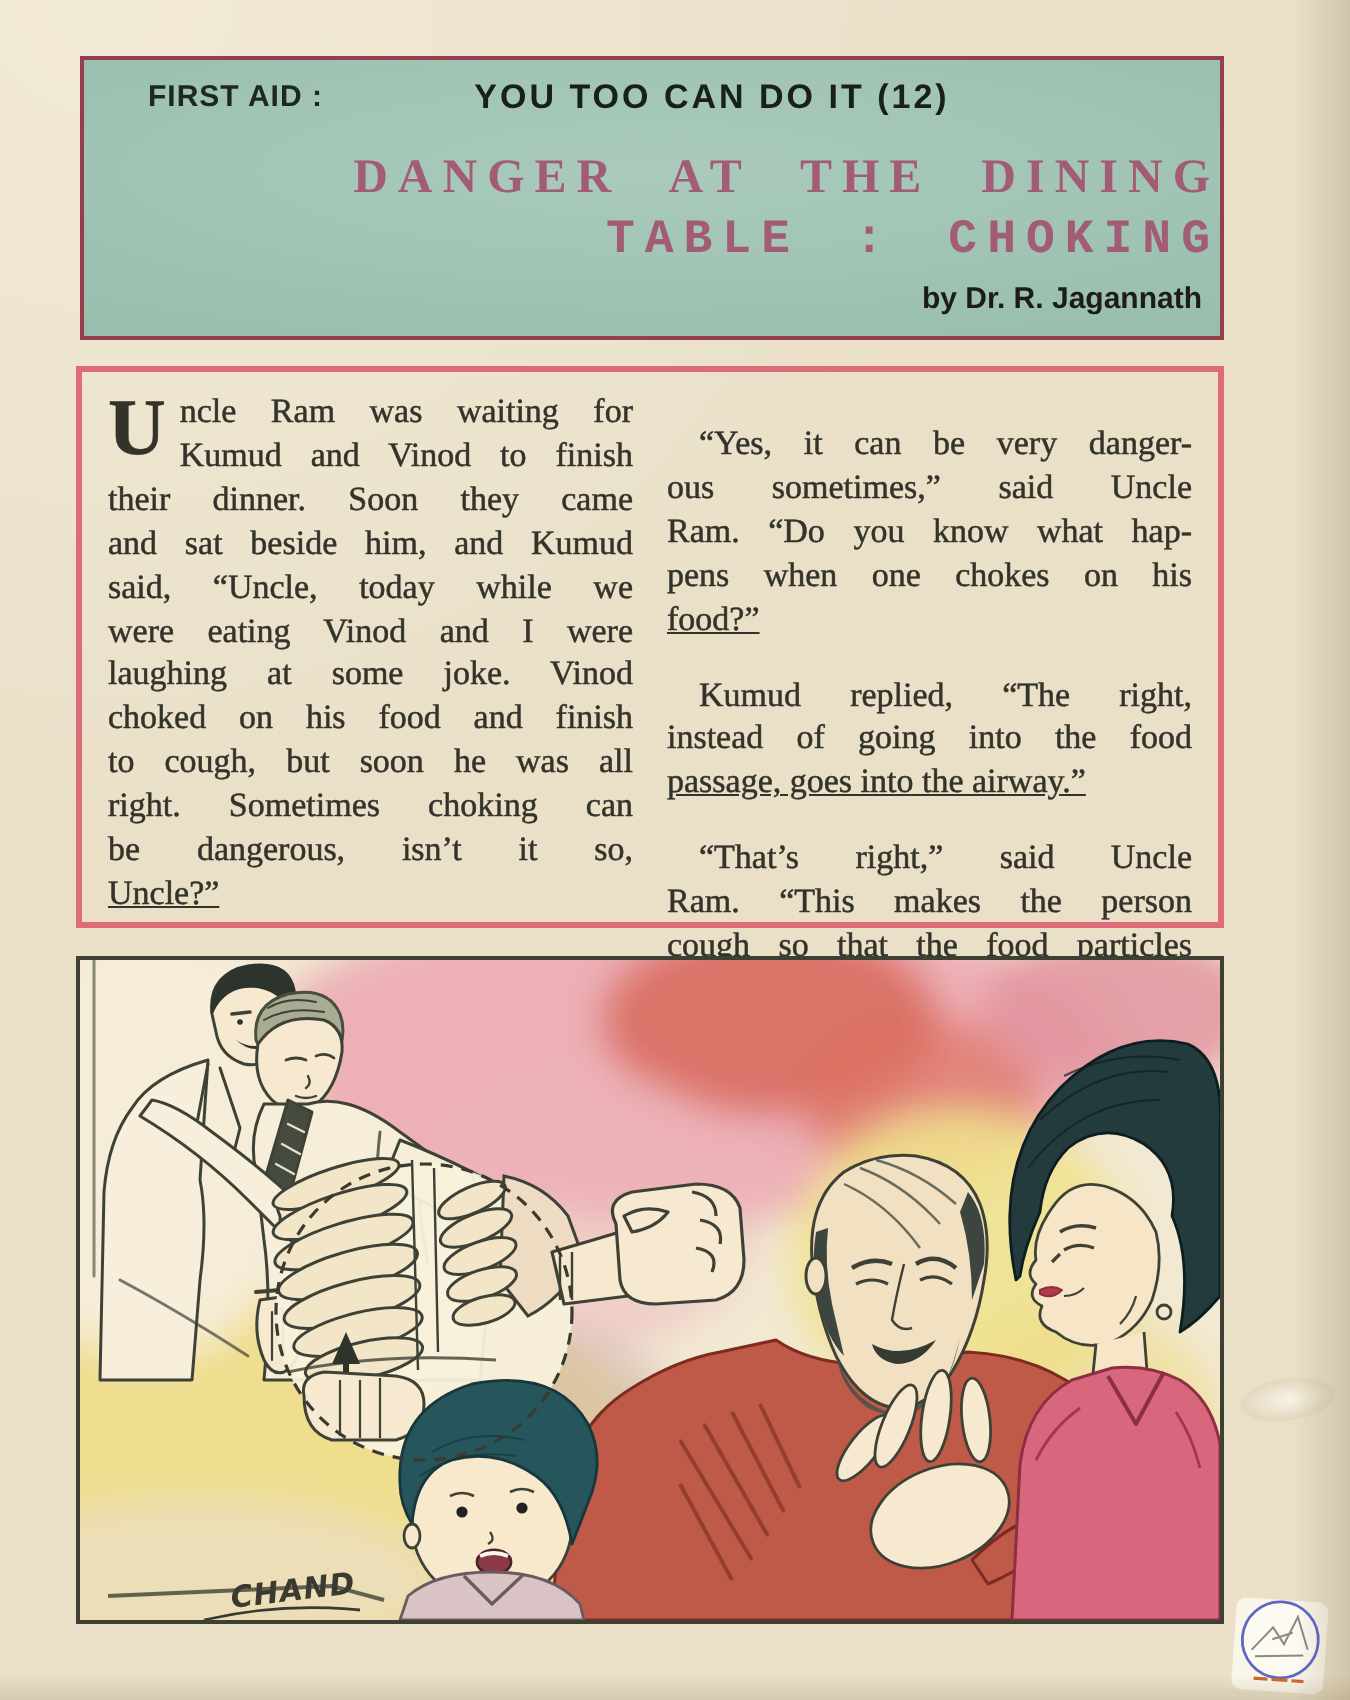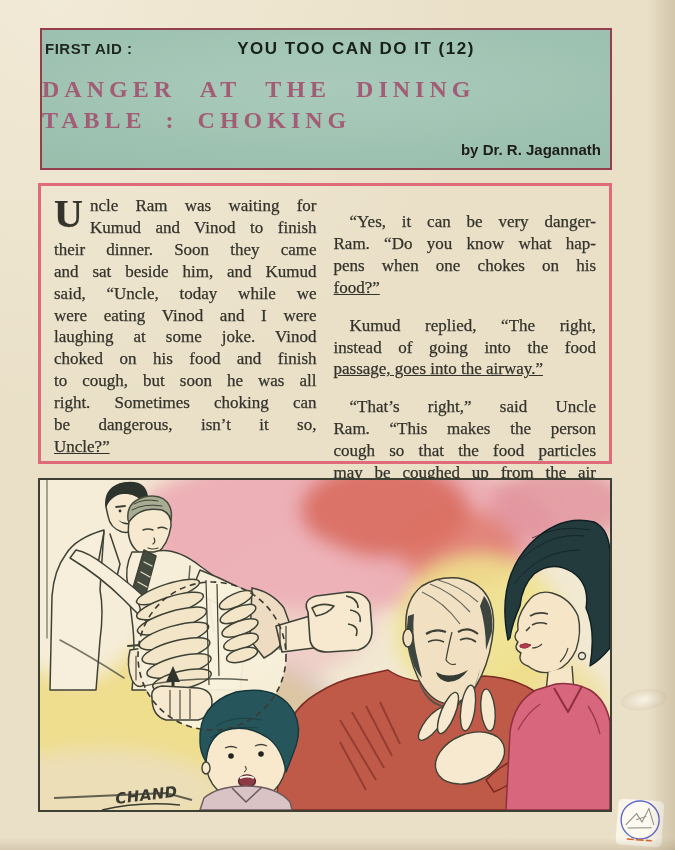--- a/index.html
+++ b/index.html
@@ -13,37 +13,37 @@
   
   .header-box {
     position:absolute; left:40px; top:28px; width:572px; height:142px;
     box-sizing:border-box;
     background:
       radial-gradient(80% 70% at 50% 40%, rgba(255,255,255,.14), rgba(0,0,0,.02)),
       var(--header_bg, #9cc2b0);
     border:2px solid var(--header_border, #953f4e);
   }
   .kicker {
-    position:absolute; left:3px; top:10px;
+    position:absolute; left:32px; top:10px;
     font:700 15px "Liberation Sans", sans-serif;
     letter-spacing:.5px; color:var(--header_text, #1f2721);
   }
   .series {
     position:absolute; left:50%; top:9px; transform:translateX(-50%) translateX(30px);
     font:700 17px "Liberation Sans", sans-serif;
     letter-spacing:1.5px; color:#17211a; white-space:nowrap;
   }
   .title-l1, .title-l2 {
-    position:absolute; left:0; width:100%; text-align:left;
+    position:absolute; left:0; width:100%; text-align:right;
     font:700 24px "Liberation Serif", serif;
     color:var(--title_color, #a35c76);
     letter-spacing:5px; word-spacing:14px; white-space:nowrap;
   }
   .title-l1 { top:46px; }
-  .title-l2 { top:77px; letter-spacing:5px; word-spacing:8px; }
+  .title-l2 { top:77px; letter-spacing:5px; word-spacing:8px;font-family:Liberation Mono, monospace; }
   .byline {
     position:absolute; right:9px; bottom:10px;
     font:700 15px "Liberation Sans", sans-serif; color:#1d1d18;
   }
   
   .story-box {
     position:absolute; left:38px; top:183px; width:574px; height:281px;
     box-sizing:border-box; border:3px solid var(--story_border, #df6b7a);
     display:flex; gap:17px; padding:9px 13px 0 13px;
     color:var(--body_text, #33332b);
@@ -102,20 +102,21 @@
           <div class="text-line">choked on his food and finish</div>
           <div class="text-line">to cough, but soon he was all</div>
           <div class="text-line">right. Sometimes choking can</div>
           <div class="text-line">be dangerous, isn’t it so,</div>
           <div class="text-line para-end">Uncle?”</div>
         </div>
     </div>
     <div class="col">
       <div>
           <div class="text-line indent">“Yes, it can be very danger-</div>
+          <div class="text-line">ous sometimes,” said Uncle</div>
           <div class="text-line">Ram. “Do you know what hap-</div>
           <div class="text-line">pens when one chokes on his</div>
           <div class="text-line para-end">food?”</div>
           <div class="text-line indent">Kumud replied, “The right,</div>
           <div class="text-line">instead of going into the food</div>
           <div class="text-line para-end">passage, goes into the airway.”</div>
           <div class="text-line indent">“That’s right,” said Uncle</div>
           <div class="text-line">Ram. “This makes the person</div>
           <div class="text-line">cough so that the food particles</div>
           <div class="text-line">may be coughed up from the air</div>

